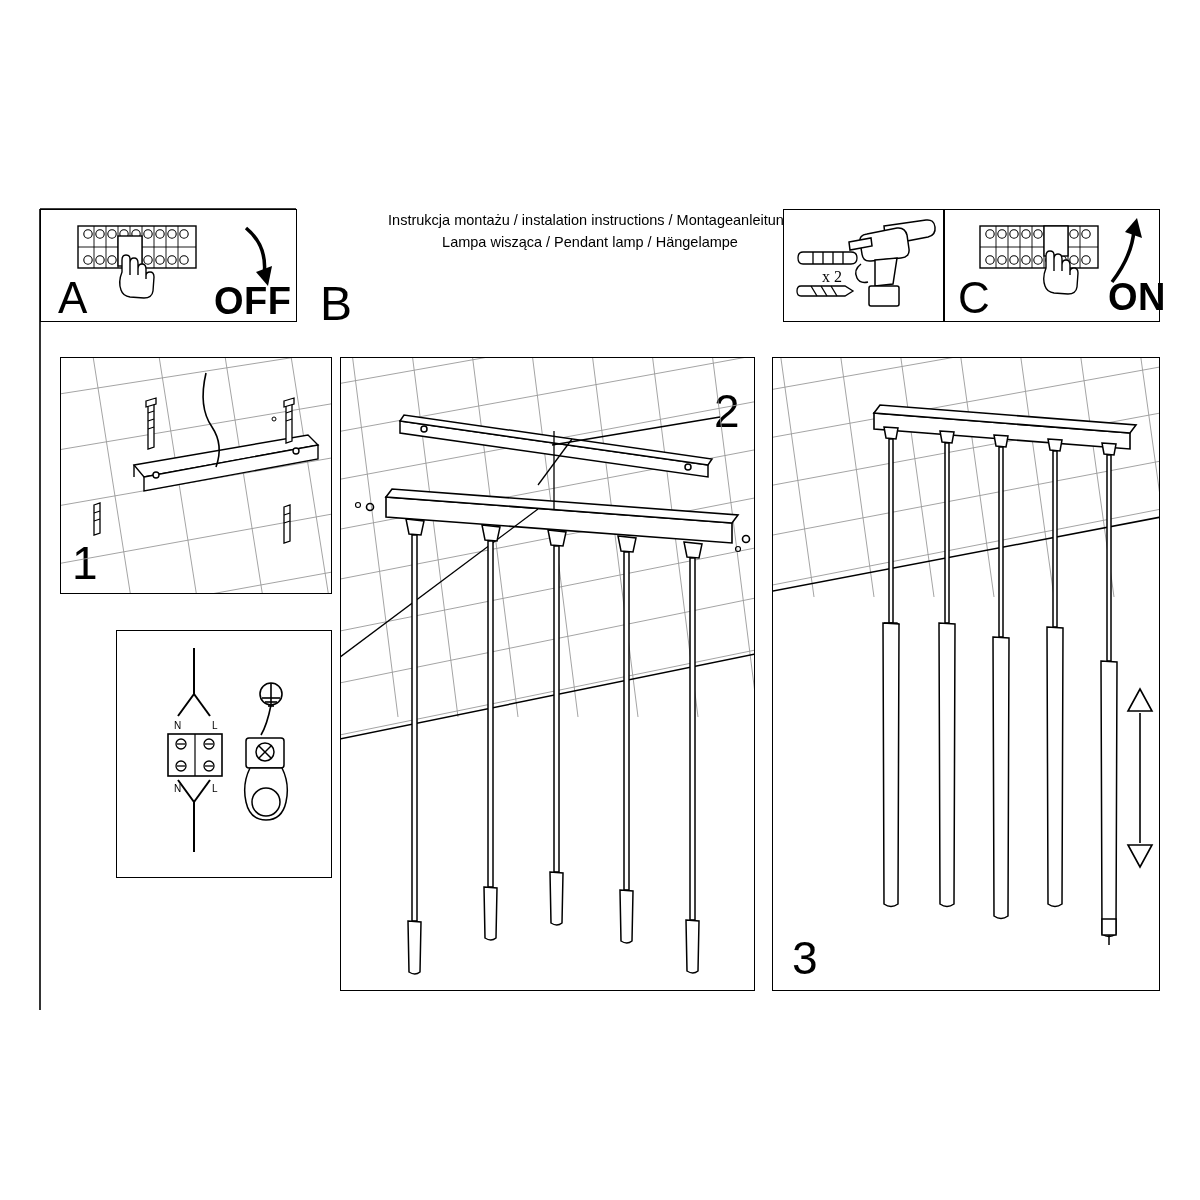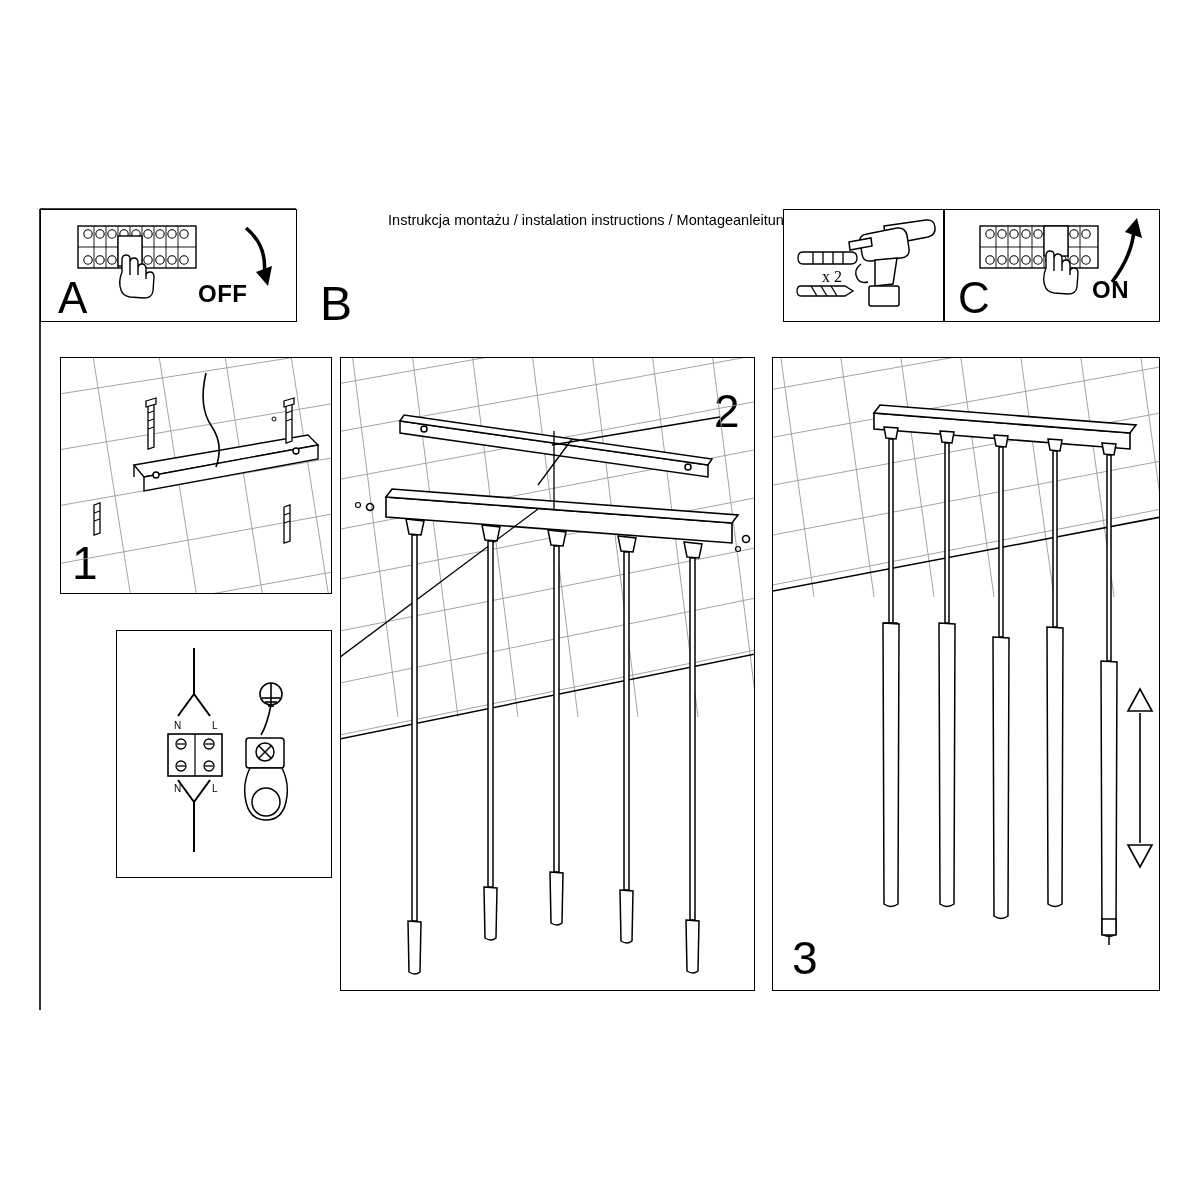--- a/index.html
+++ b/index.html
@@ -33,23 +33,24 @@
     line-height: 1;
     font-family: "Liberation Sans", sans-serif;
   }
   .label-num {
     position: absolute;
     font-size: 46px;
     line-height: 1;
   }
   .onoff {
     position: absolute;
-    font-size: 24px;
+    font-size: 38px;
     font-weight: bold;
     letter-spacing: 0.5px;
+    margin-left: 16px;
   }
   .titleblock {
     position: absolute;
     text-align: center;
     font-size: 14.5px;
     line-height: 1.55;
     width: 460px;
   }
   .x2 {
     position: absolute;
@@ -118,20 +119,21 @@
     <rect x="58" y="22" width="24" height="30" fill="#fff" stroke="#000" stroke-width="1.4"></rect>
 
     <path d="M62 58 q-4 10 -1 18 q2 6 9 7 l14 1 q8 0 9 -7 l1 -14 q0 -5 -4 -5 q-4 0 -4 4 l0 3 l0 -10 q0 -5 -4 -5 q-4 0 -4 5 l0 6 l0 -12 q0 -5 -4 -5 q-4 0 -4 5 l0 12 l0 -16 q0 -4 -4 -4 q-4 0 -4 5 z" fill="#fff" stroke="#000" stroke-width="1.4"></path>
 
     <path d="M186 14 q22 18 18 48" fill="none" stroke="#000" stroke-width="3.5"></path>
     <polygon points="196,58 212,52 208,72" fill="#000"></polygon>
   </svg>
 
   <div class="titleblock" style="left:360px; top:209px;">
     <div>Instrukcja montażu / instalation instructions / Montageanleitung</div>
+    <div>Lampa wisząca / Pendant lamp / Hängelampe</div>
   </div>
   <div class="label-letter" style="left:320px; top:280px; font-size:48px;">B</div>
 
   <div class="box" style="left:783px; top:209px; width:161px; height:113px;"></div>
   <svg class="abs" style="left:789px; top:212px; width:155px; height:108px;">
 
     <g stroke="#000" stroke-width="1.5" fill="#fff">
       <path d="M95 14 l42 -6 q8 -1 9 7 q1 8 -7 10 l-42 8 z"></path>
       <path d="M78 22 l30 -6 q8 -1 10 7 l2 14 q1 8 -8 9 l-30 3 q-8 1 -9 -7 l-2 -12 q-1 -7 7 -8 z"></path>
       <path d="M86 48 l22 -2 l-4 26 l-18 2 z"></path>

